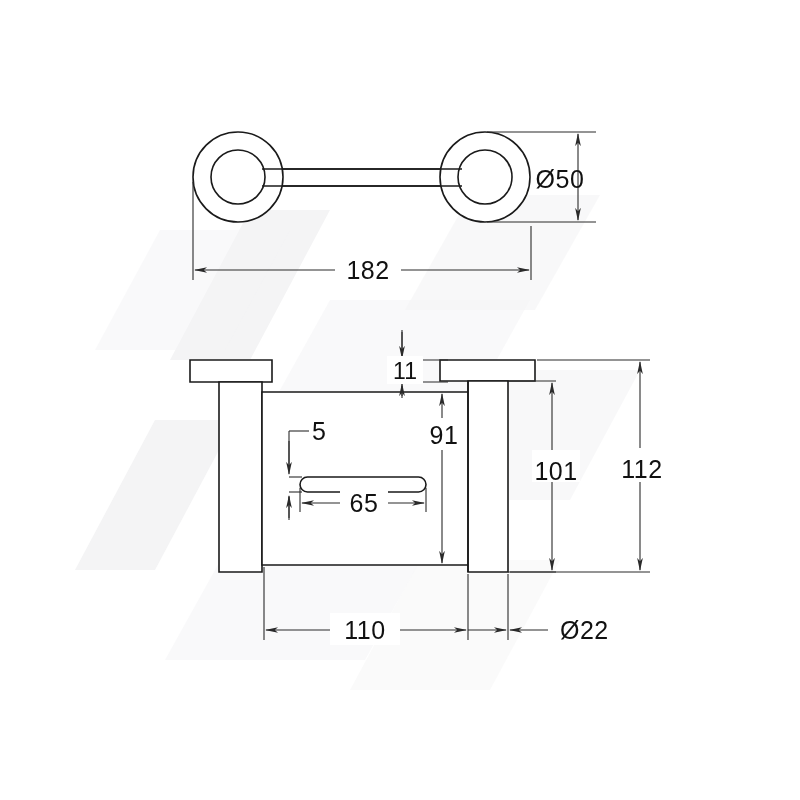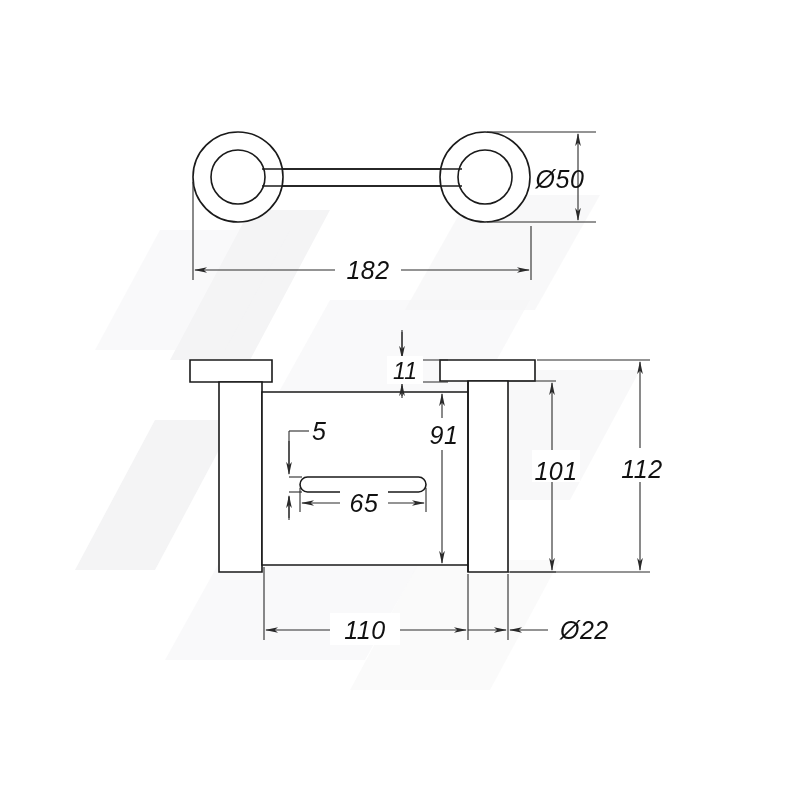--- a/index.html
+++ b/index.html
@@ -11,21 +11,20 @@
     width: 800px;
     height: 800px;
     font-family: "Liberation Sans", sans-serif;
     overflow: hidden;
   }
   #drawing-root {
     position: relative;
     width: 800px;
     height: 800px;
     background: #ffffff;
-    font-style: italic;
   }
   svg.canvas {
     position: absolute;
     left: 0;
     top: 0;
     width: 800px;
     height: 800px;
     display: block;
   }
   .wm {

